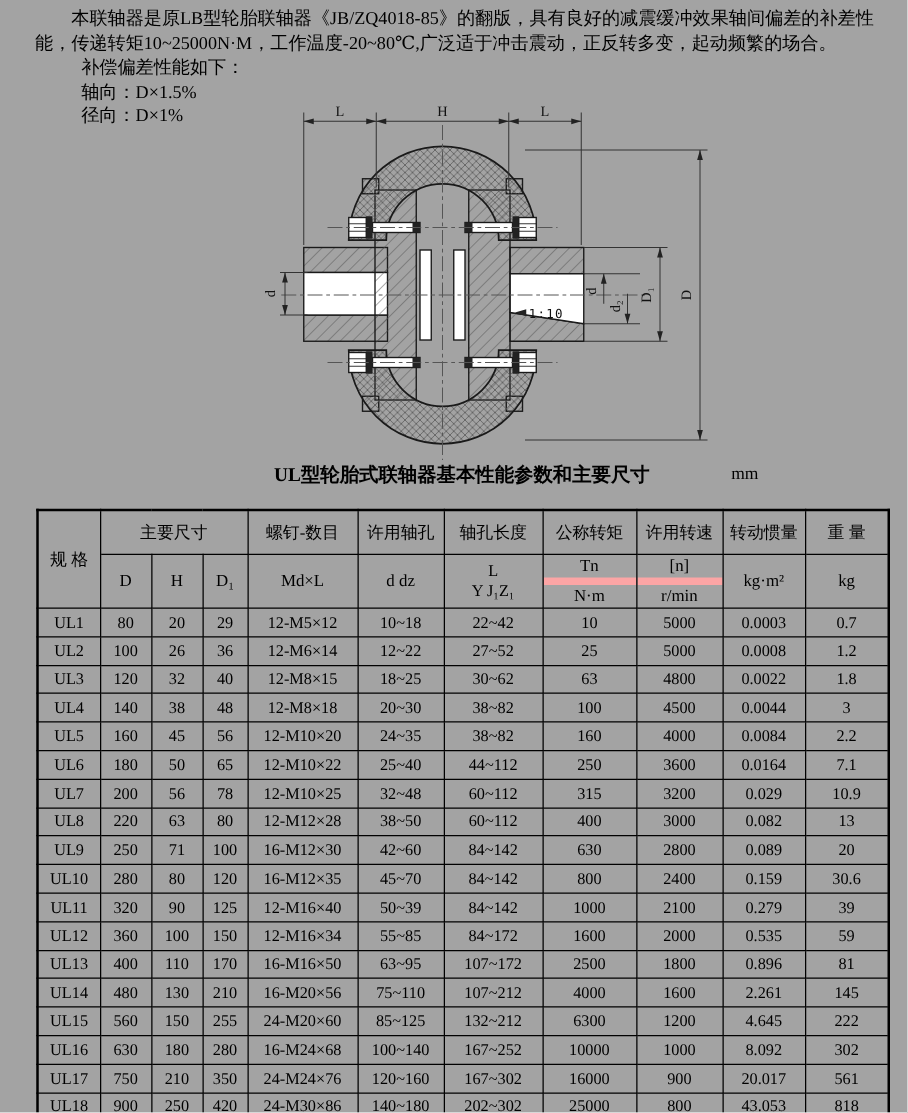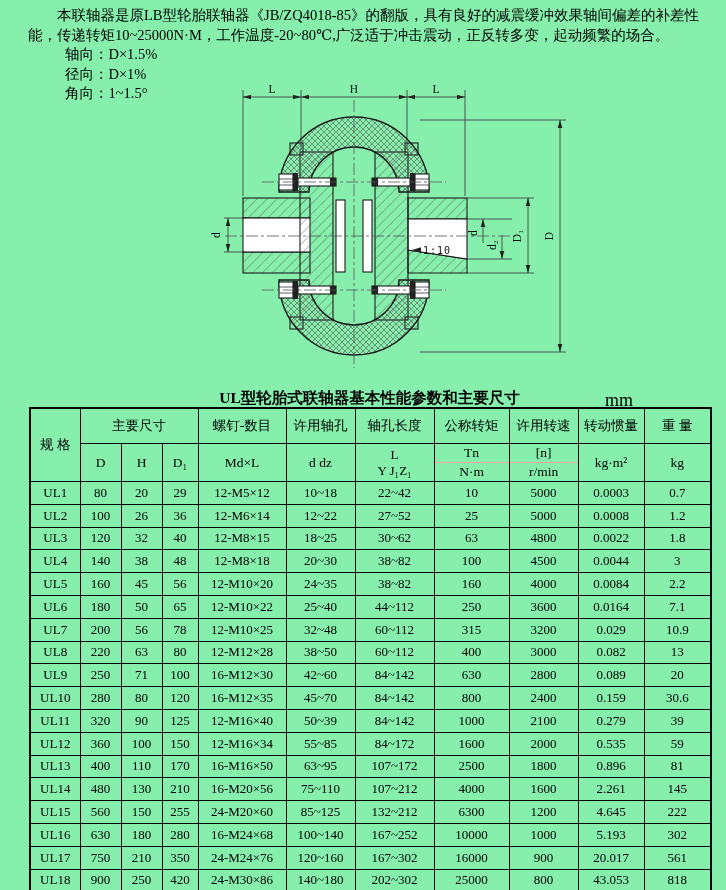--- a/index.html
+++ b/index.html
@@ -1,62 +1,62 @@
 <!DOCTYPE html>
 <html><head>
 <meta charset="utf-8">
 <style>
   html,body{margin:0;padding:0;background:#fff;}
-  .page{position:relative;width:726px;height:890px;background:#86efac;color:#000;
+  .page{position:relative;width:726px;height:890px;background:#a3a3a3;color:#000;
         font-family:"Liberation Serif","DejaVu Serif",serif;overflow:hidden;}
   
   .intro{position:absolute;top:6px;left:28px;width:684px;font-size:14.5px;line-height:19.5px;}
   .intro p{margin:0;}
   .para{text-indent:2em;}
   .line{margin-left:2.55em !important;}
   
   .drawing{position:absolute;left:0;top:85px;}
   .steel{fill:url(#hSteel);stroke:#1a1a1a;stroke-width:1.1;}
   .rubber{fill:url(#hRubber);stroke:#1a1a1a;stroke-width:1.4;}
   .wht{fill:#fff;stroke:#1a1a1a;stroke-width:1.1;}
   .dk{fill:#222;stroke:none;}
   .thin{stroke:#1a1a1a;stroke-width:0.7;fill:none;}
   .dim{stroke:#333;stroke-width:0.8;fill:none;}
   .arw{fill:#222;stroke:none;}
   .cl{stroke:#555;stroke-width:0.8;fill:none;stroke-dasharray:12 3 3 3;}
   .dlbl{font-family:"Liberation Serif","DejaVu Serif",serif;font-size:11.5px;fill:#111;}
   .tpr{font-family:"DejaVu Sans Mono","Liberation Mono",monospace;font-size:10px;fill:#111;letter-spacing:1px;}
   
-  .tbl-title-row{position:absolute;top:388px;left:29px;width:681px;text-align:center;
+  .tbl-title-row{position:absolute;top:370px;left:29px;width:681px;text-align:center;
                  font-size:15.5px;font-weight:bold;font-family:Liberation Serif, serif;}
-  .tbl-unit{position:absolute;left:556px;top:2px;font-weight:normal;font-size:18px;margin-left:20px;}
+  .tbl-unit{position:absolute;left:556px;top:2px;font-weight:normal;font-size:14px;}
   
   table.spec{position:absolute;top:407px;left:29px;width:681px;border-collapse:collapse;
              table-layout:fixed;border:2px solid #000;}
   table.spec th,table.spec td{border:1px solid #000;text-align:center;vertical-align:middle;
              padding:0;font-weight:normal;}
   table.spec thead th{font-size:13.5px;}
   table.spec thead tr.hr1 th{height:34px;margin-top:16px;}
   table.spec thead tr.hr2 th{height:36px;}
   table.spec tbody td{height:21.8px;font-size:13px;}
   th.split{vertical-align:top;}
   th.split div{height:18px;line-height:18px;}
-  th.split div.bt{border-top:1px solid #fca5a5;}
+  th.split div.bt{border-top:6px solid #fca5a5;}
   th.two div{line-height:16px;font-size:13px;}
 </style>
 </head>
 <body>
 
 <div class="page">
 
   <div class="intro">
     <p class="para">本联轴器是原LB型轮胎联轴器《JB/ZQ4018-85》的翻版，具有良好的减震缓冲效果轴间偏差的补差性能，传递转矩10~25000N·M，工作温度-20~80℃,广泛适于冲击震动，正反转多变，起动频繁的场合。</p>
+    <p class="line">补偿偏差性能如下：</p>
     <p class="line">轴向：D×1.5%</p>
     <p class="line">径向：D×1%</p>
-    <p class="line">角向：1~1.5°</p>
   </div>
 
   <svg class="drawing" width="726" height="300" viewBox="0 85 726 300">
     <defs>
       <pattern id="hSteel" width="7" height="7" patternUnits="userSpaceOnUse" patternTransform="rotate(45)">
         <line x1="0" y1="0" x2="0" y2="7" stroke="#555" stroke-width="0.8"></line>
       </pattern>
       <pattern id="hRubber" width="6" height="6" patternUnits="userSpaceOnUse">
         <path d="M0,6 L6,0 M0,0 L6,6" stroke="#555" stroke-width="0.6"></path>
       </pattern>
@@ -438,21 +438,21 @@
         <tr>
           <td>UL16</td>
           <td>630</td>
           <td>180</td>
           <td>280</td>
           <td>16-M24×68</td>
           <td>100~140</td>
           <td>167~252</td>
           <td>10000</td>
           <td>1000</td>
-          <td>5.193</td>
+          <td>8.092</td>
           <td>302</td>
         </tr>
         <tr>
           <td>UL17</td>
           <td>750</td>
           <td>210</td>
           <td>350</td>
           <td>24-M24×76</td>
           <td>120~160</td>
           <td>167~302</td>

